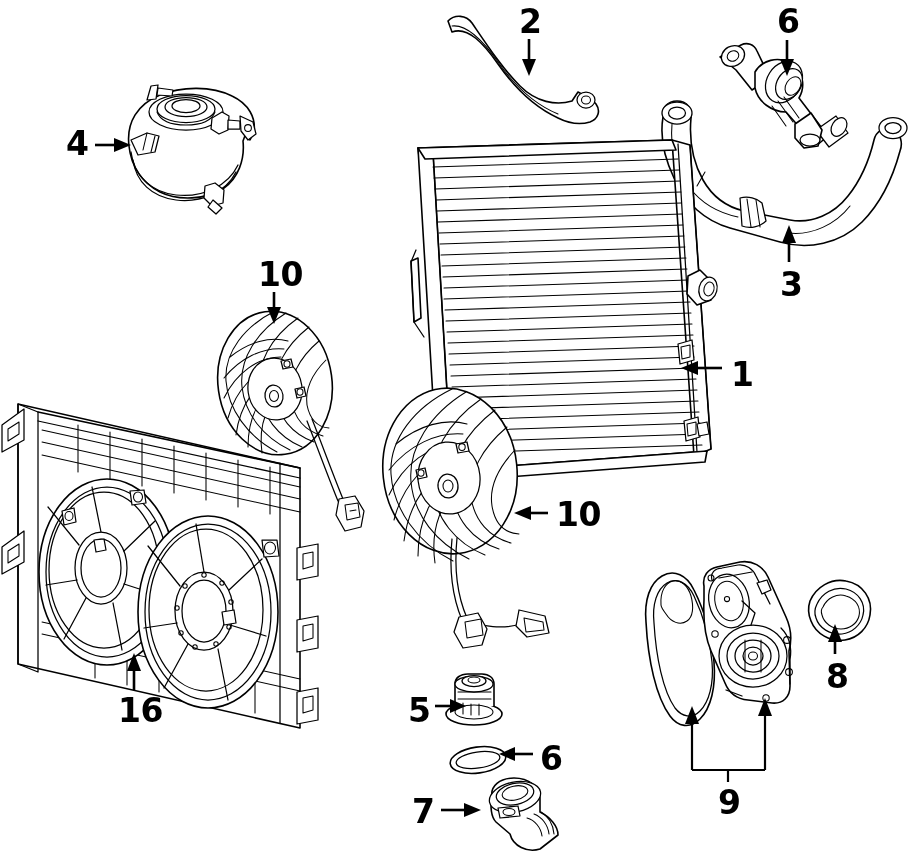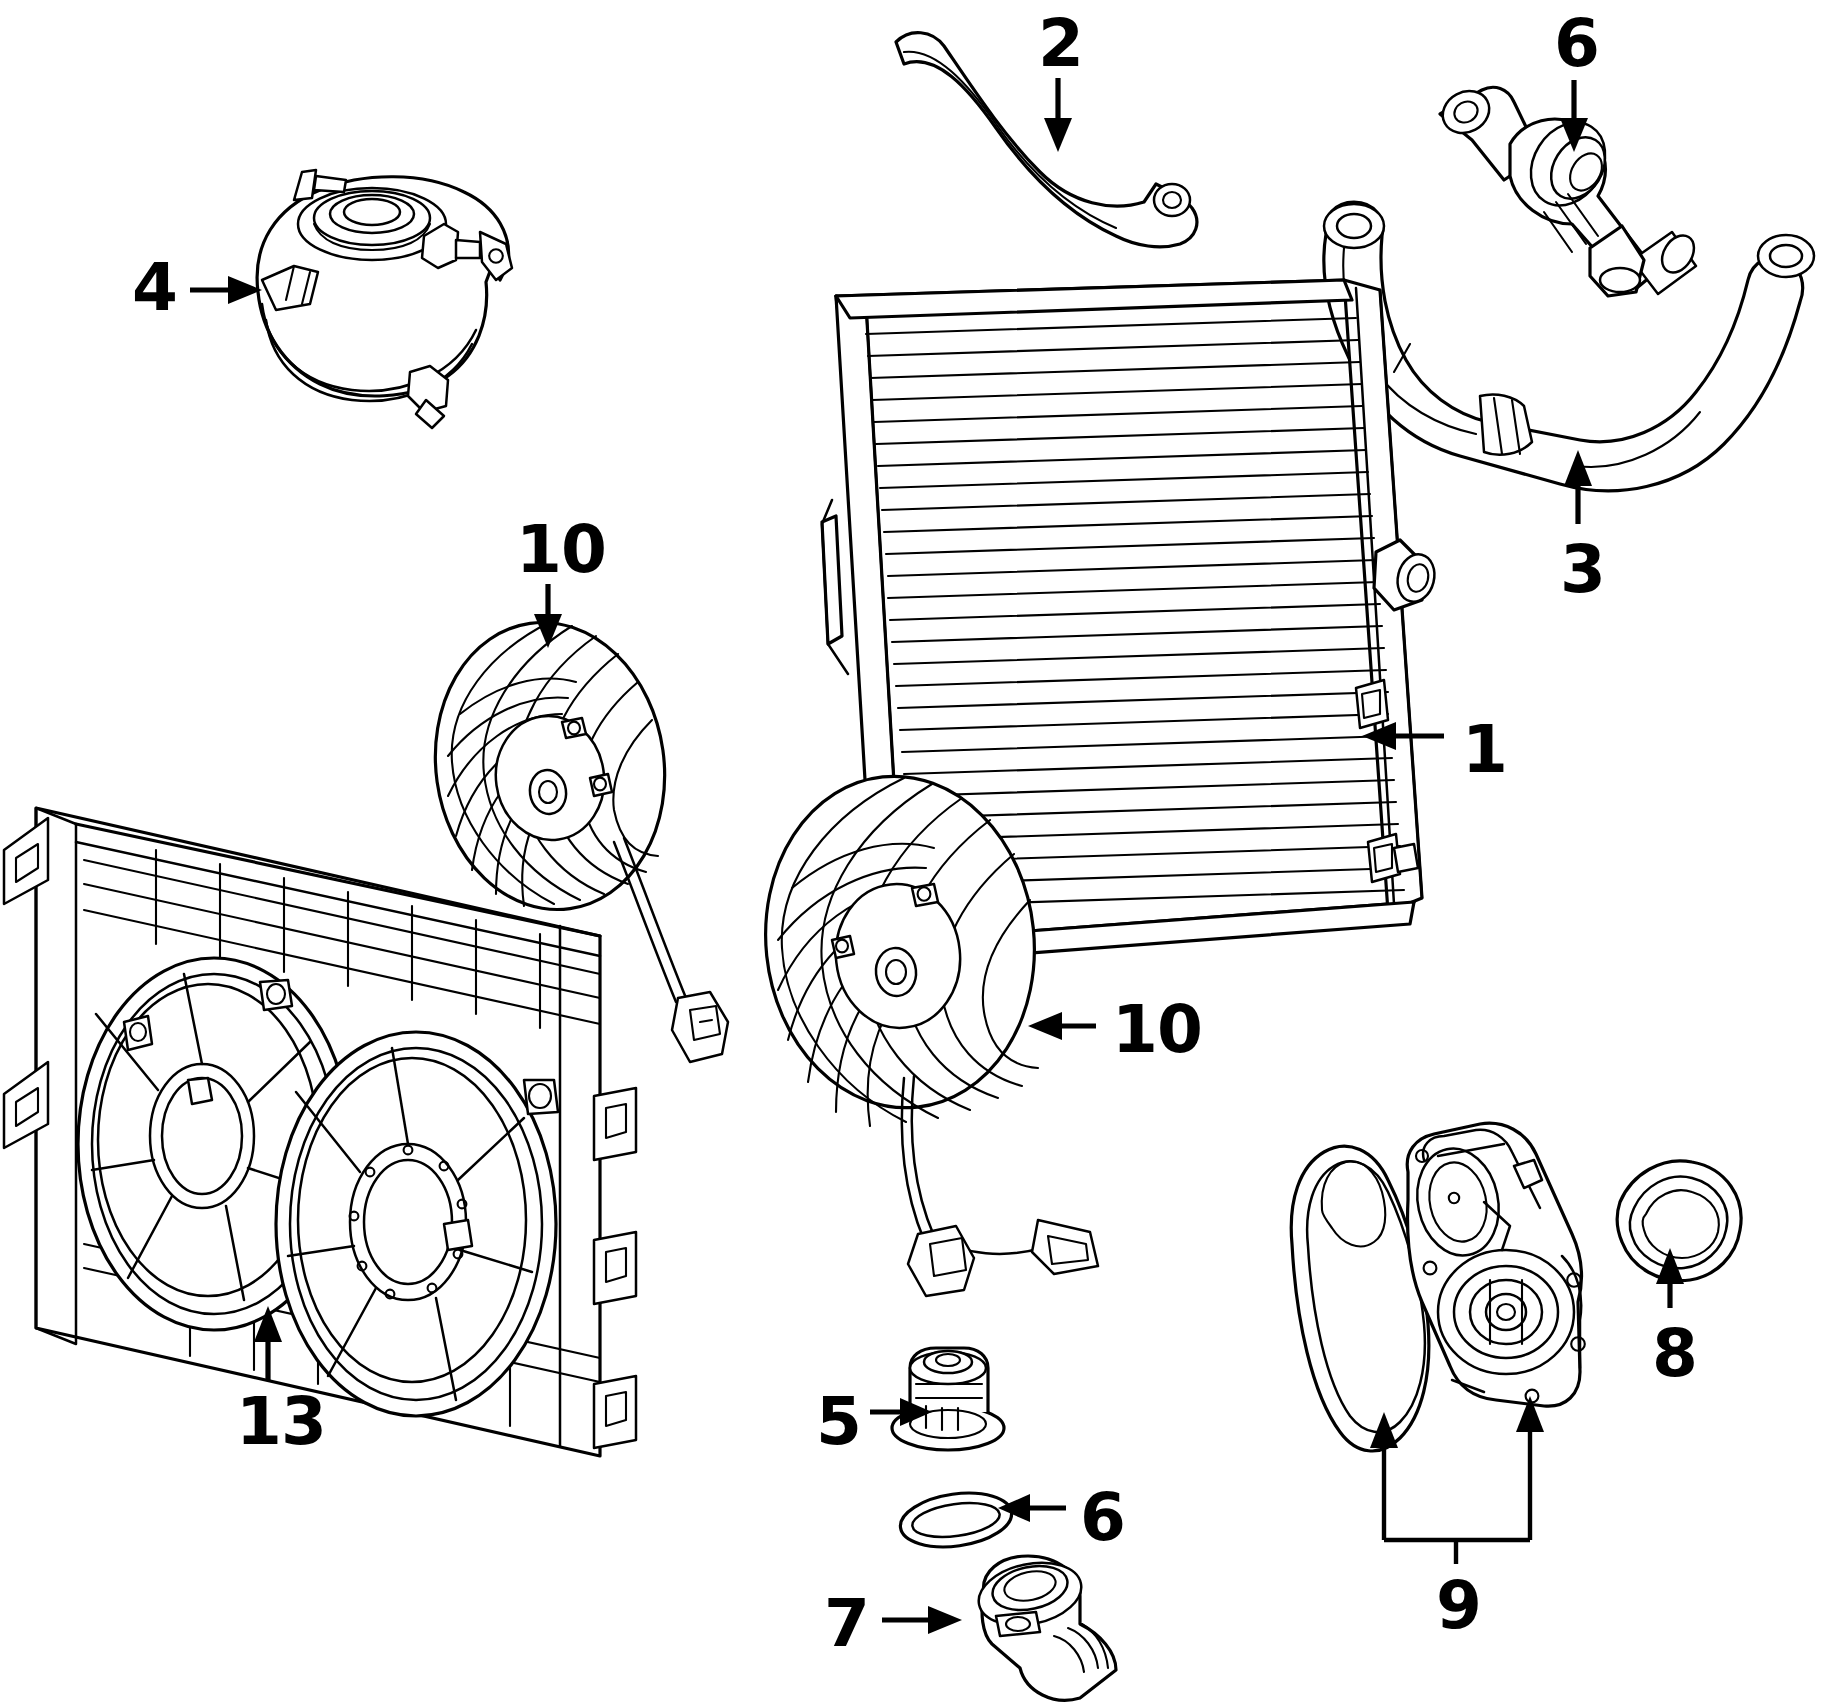--- a/index.html
+++ b/index.html
@@ -506,15 +506,15 @@
 <div class="callout-num" style="left:780px;top:268px;">3</div>
 <div class="callout-num" style="left:66px;top:127px;">4</div>
 <div class="callout-num" style="left:408px;top:694px;">5</div>
 <div class="callout-num" style="left:540px;top:742px;">6</div>
 <div class="callout-num" style="left:777px;top:5px;">6</div>
 <div class="callout-num" style="left:412px;top:795px;">7</div>
 <div class="callout-num" style="left:826px;top:660px;">8</div>
 <div class="callout-num" style="left:718px;top:786px;">9</div>
 <div class="callout-num" style="left:258px;top:258px;">10</div>
 <div class="callout-num" style="left:556px;top:498px;">10</div>
-<div class="callout-num" style="left:118px;top:694px;">13</div>
+<div class="callout-num" style="left:118px;top:694px;">16</div>
 
 </div>
 
 </body></html>

